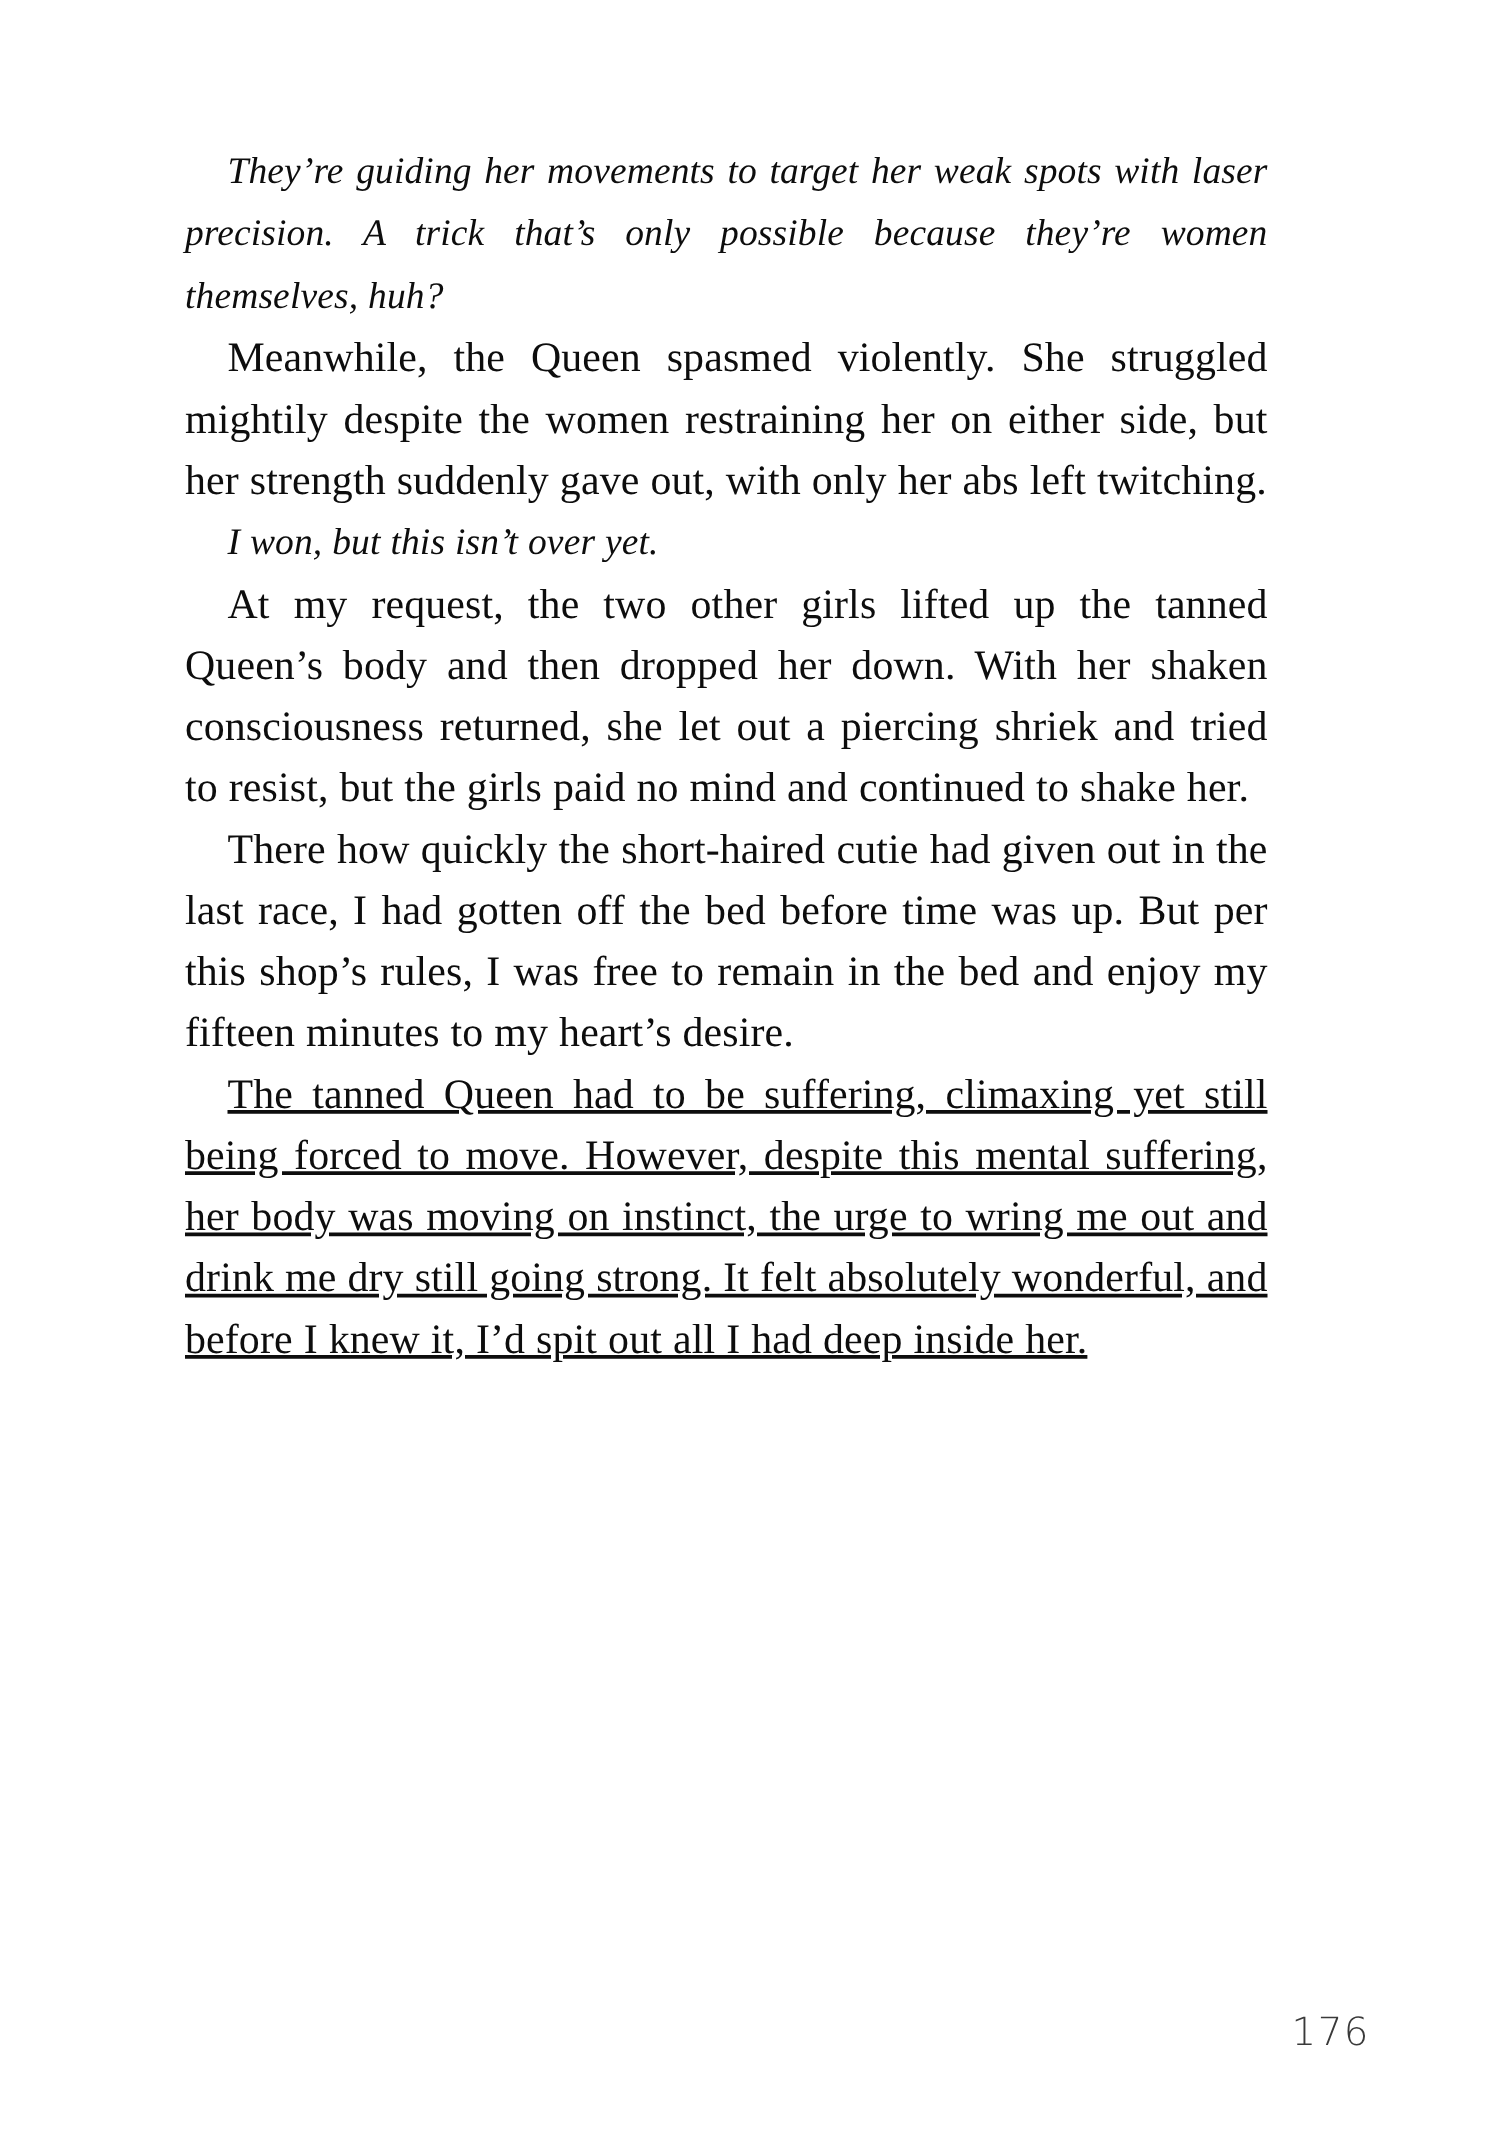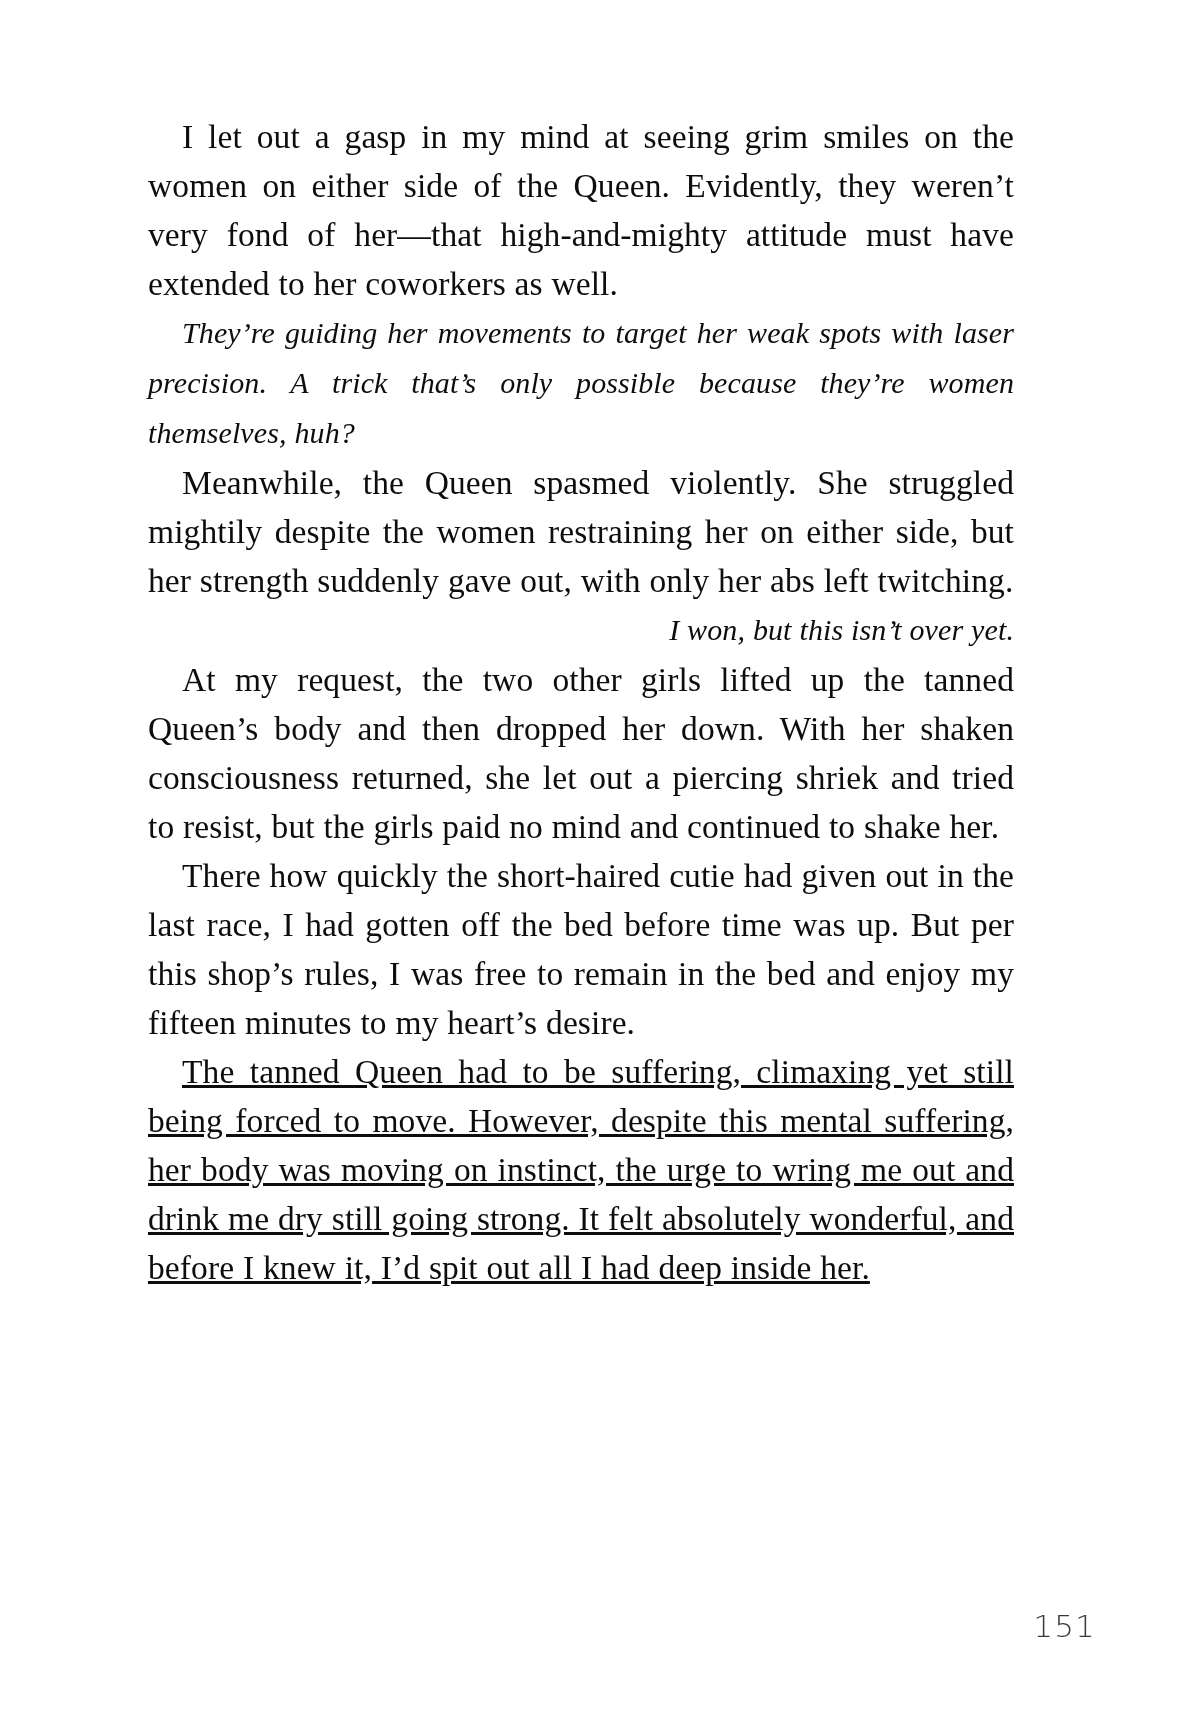--- a/index.html
+++ b/index.html
@@ -44,21 +44,21 @@
     word-spacing: 0.3px;
   }
 
   p.para.last-full {
     text-align: justify;
     text-decoration: underline;
   }
 
   
   p.para.single {
-    text-align: right;
+    text-align: left;
   }
 
   p.italic {
     font-style: italic;
     font-size: 30px;
     line-height: 50px;
   }
 
   .page-number {
     position: absolute;
@@ -71,34 +71,33 @@
     letter-spacing: 1.2px;
   }
 </style>
 </head>
 <body>
 
 <div class="page">
 
   <div class="text-block">
 
-    <p class="para">I let out a gasp in my mind at seeing grim smiles on the women on either side of the Queen. Evidently, they weren’t very fond of her—that high-and-mighty attitude must have extended to her coworkers as well.</p>
 
     <p class="para italic">They’re guiding her movements to target her weak spots with laser precision. A trick that’s only possible because they’re women themselves, huh?</p>
 
     <p class="para">Meanwhile, the Queen spasmed violently. She struggled mightily despite the women restraining her on either side, but her strength suddenly gave out, with only her abs left twitching.</p>
 
     <p class="para italic single">I won, but this isn’t over yet.</p>
 
 
     <p class="para">At my request, the two other girls lifted up the tanned Queen’s body and then dropped her down. With her shaken consciousness returned, she let out a piercing shriek and tried to resist, but the girls paid no mind and continued to shake her.</p>
 
 
     <p class="para">There how quickly the short-haired cutie had given out in the last race, I had gotten off the bed before time was up. But per this shop’s rules, I was free to remain in the bed and enjoy my fifteen minutes to my heart’s desire.</p>
 
 
     <p class="para last-full">The tanned Queen had to be suffering, climaxing yet still being forced to move. However, despite this mental suffering, her body was moving on instinct, the urge to wring me out and drink me dry still going strong. It felt absolutely wonderful, and before I knew it, I’d spit out all I had deep inside her.</p>
 
   </div>
 
-  <div class="page-number">151</div>
+  <div class="page-number">176</div>
 
 </div>
 
 </body></html>

